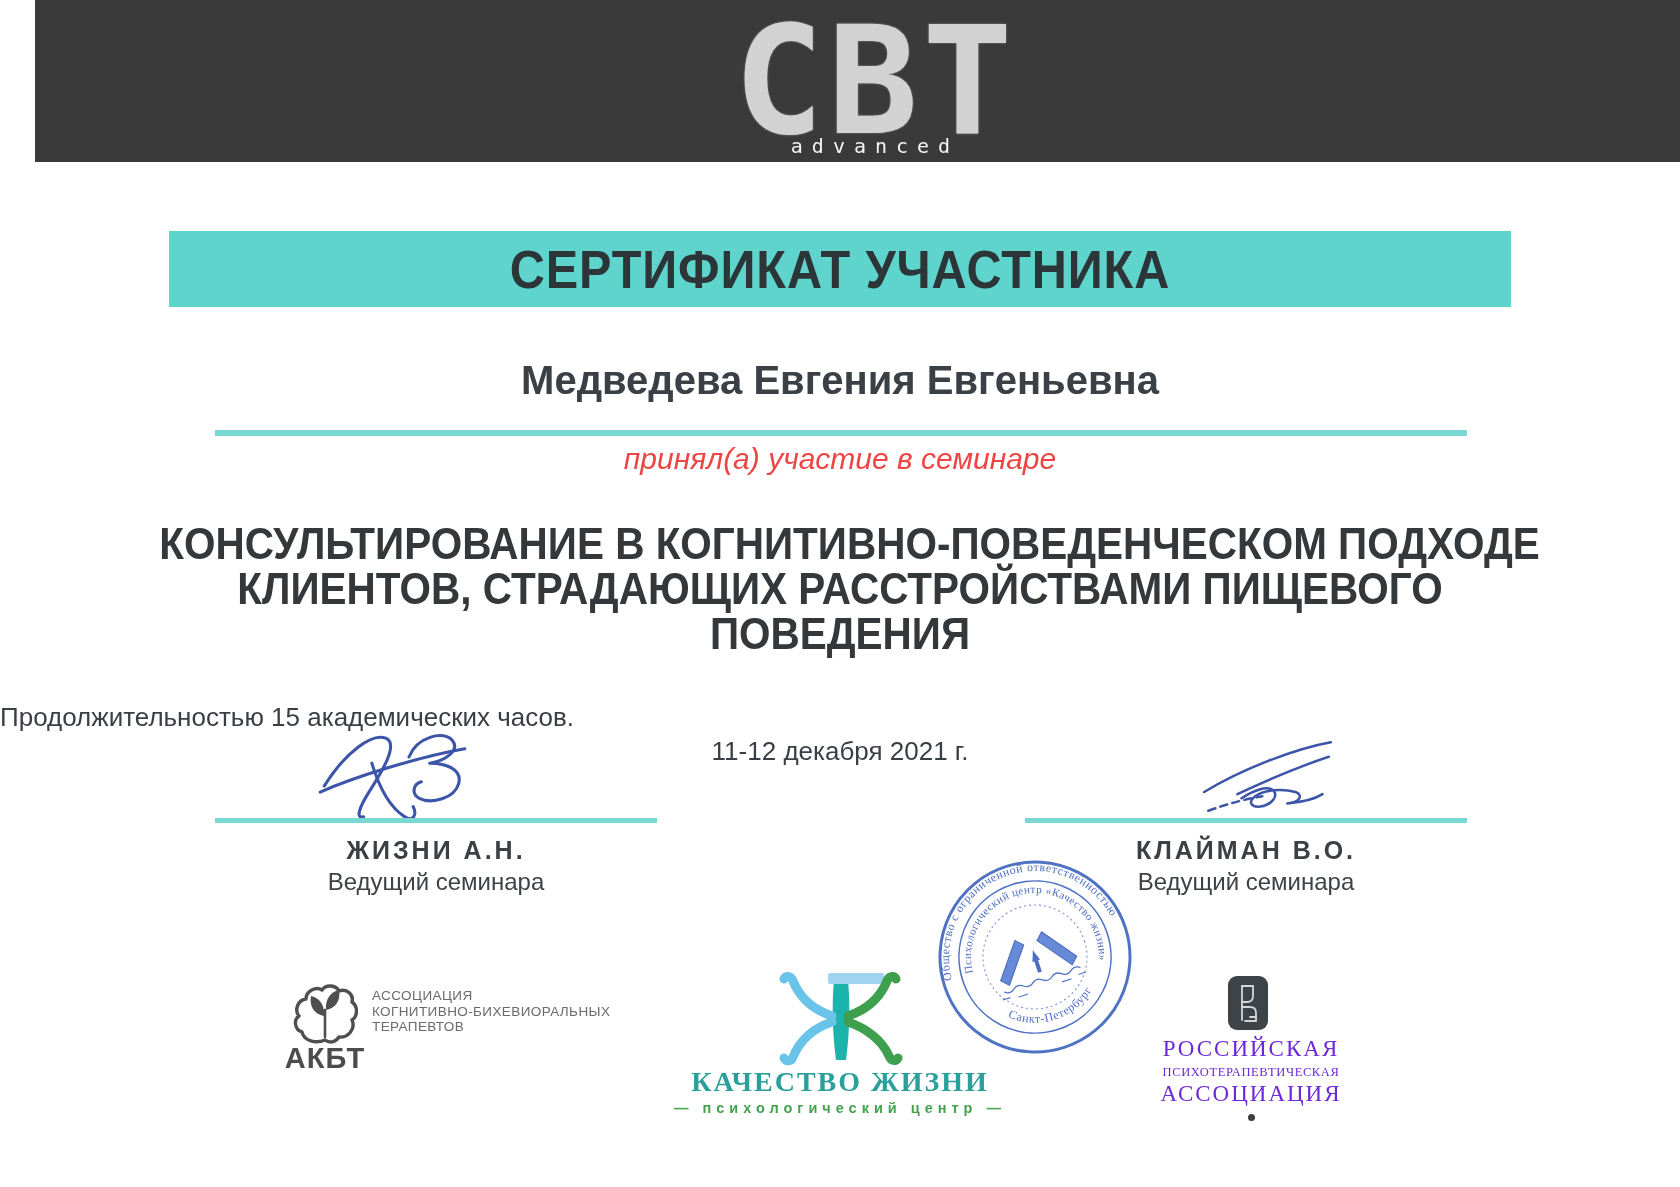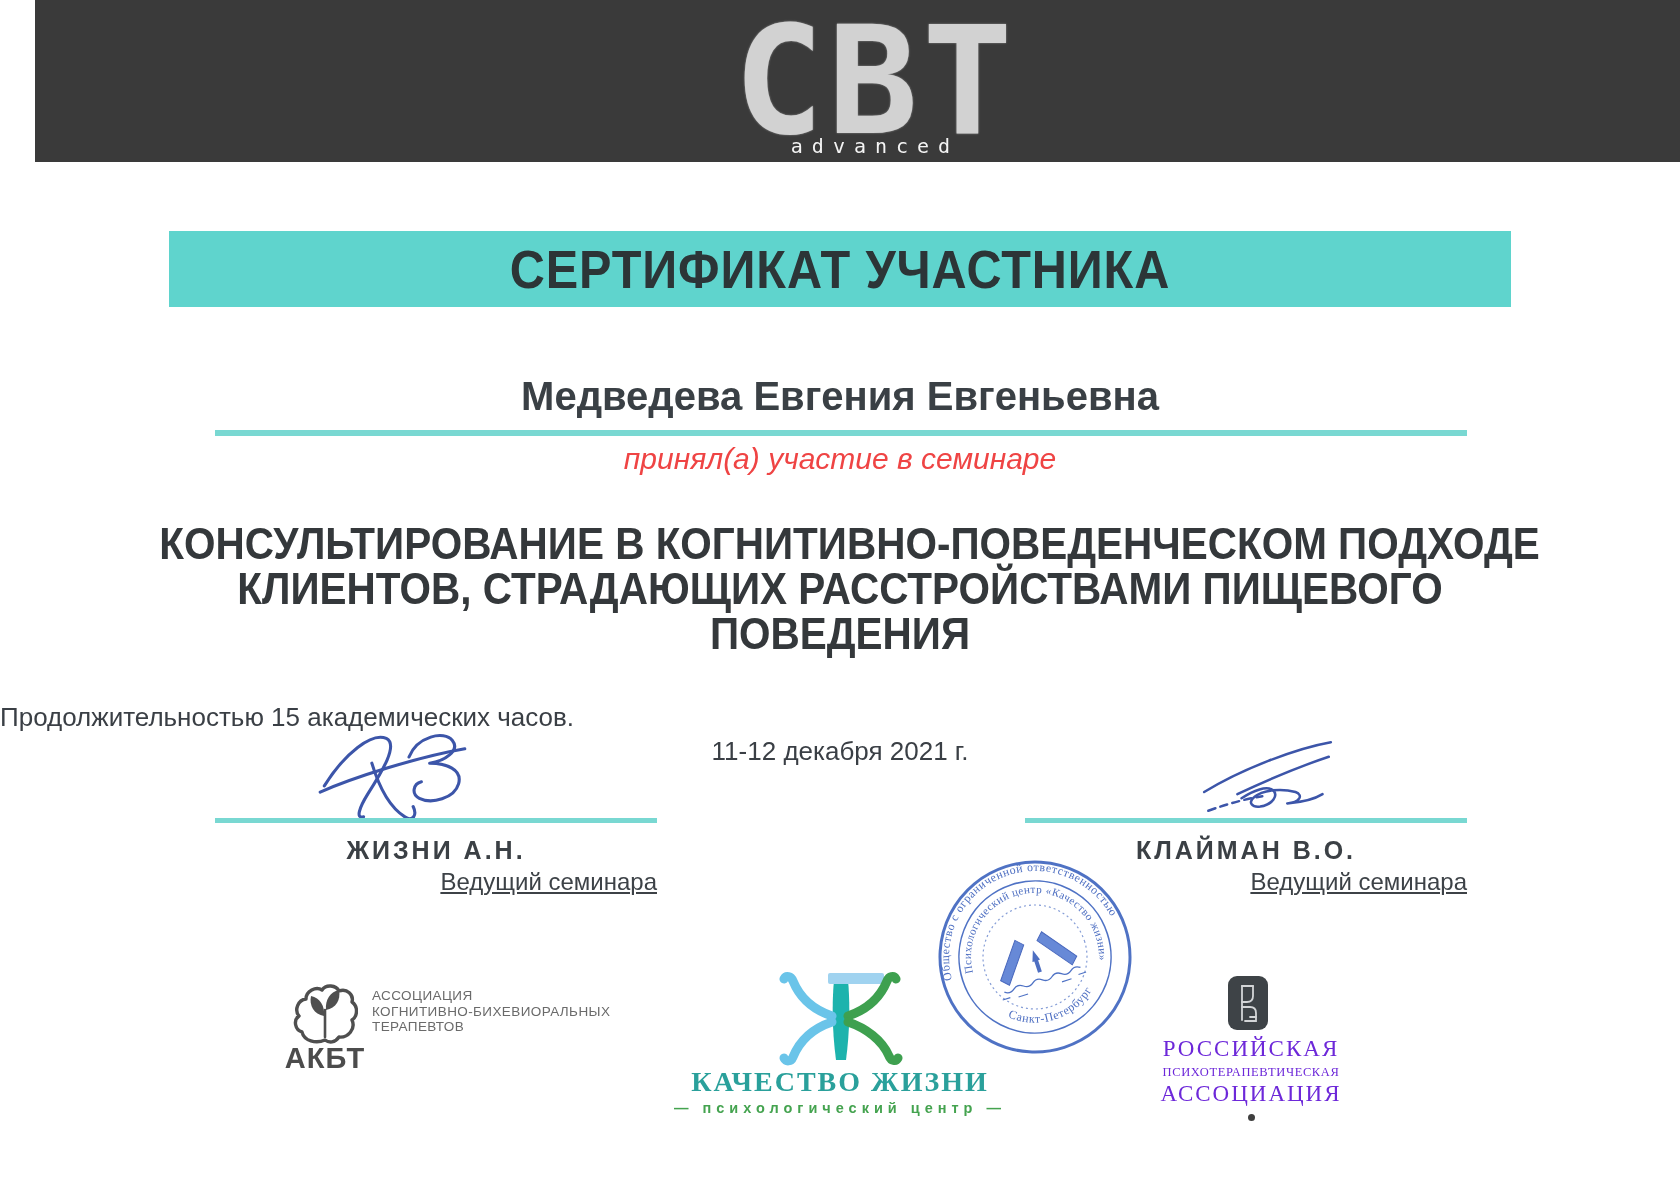--- a/index.html
+++ b/index.html
@@ -13,42 +13,42 @@
             letter-spacing:4px;color:#d2d2d2;text-shadow:0 0 2px #9a9a9a;}
   .cbt-sub{position:absolute;left:0;right:0;top:134px;text-align:center;
            font-family:"DejaVu Sans Mono",monospace;font-size:20px;letter-spacing:9px;color:#f4f4f4;}
 
   
   .banner{position:absolute;left:169px;top:231px;width:1342px;height:76px;background:#5fd4cd;
           display:flex;align-items:center;justify-content:center;}
   .banner-title{display:inline-block;font-weight:bold;font-size:54px;letter-spacing:1px;color:#2c3537;
                 transform:scaleX(0.9);white-space:nowrap;}
 
-  .name{position:absolute;left:0;top:374px;width:1680px;text-align:center;
+  .name{position:absolute;left:0;top:358px;width:1680px;text-align:center;
         font-size:40px;font-weight:bold;color:#3a4045;}
   .rule{position:absolute;background:#79d8d2;}
   .rule-name{left:215px;top:430px;width:1252px;height:6px;}
   .subtitle{position:absolute;left:0;top:442px;width:1680px;text-align:center;
             font-style:italic;font-size:30px;color:#ef4444;}
 
   .course-title{position:absolute;left:100px;top:521px;width:1480px;text-align:center;
                 font-size:44px;line-height:45px;font-weight:bold;color:#34383b;
                 transform:scaleX(0.92);transform-origin:center top;white-space:nowrap;}
   .duration{position:absolute;left:0;top:702px;width:1680px;font-size:26px;color:#3a3f45;}
   .dates{position:absolute;left:0;top:736px;width:1680px;text-align:center;font-size:26px;color:#3a3f45;}
 
   
   .sig{position:absolute;}
   .sig-left{left:318px;top:726px;}
   .sig-right{left:1200px;top:740px;}
   .rule-sig-left{left:215px;top:818px;width:442px;height:5px;}
   .rule-sig-right{left:1025px;top:818px;width:442px;height:5px;}
   .leader-name{position:absolute;width:442px;text-align:center;top:836px;
                font-size:25px;font-weight:bold;letter-spacing:3px;color:#3b4045;}
-  .leader-role{position:absolute;width:442px;text-align:right;top:868px;font-size:24px;color:#3d4247;text-decoration:underline;}
+  .leader-role{position:absolute;width:442px;text-align:center;top:868px;font-size:24px;color:#3d4247;}
   .col-left{left:215px;} .col-right{left:1025px;}
 
   
   .akbt-icon{position:absolute;left:292px;top:980px;}
   .akbt-abbr{position:absolute;left:277px;top:1042px;width:96px;text-align:center;
              font-size:29px;font-weight:bold;letter-spacing:1px;color:#4c4c4c;}
   .akbt-text{position:absolute;left:372px;top:988px;font-size:13.5px;line-height:15.5px;
              letter-spacing:0.4px;color:#6a6a6a;}
 
   

